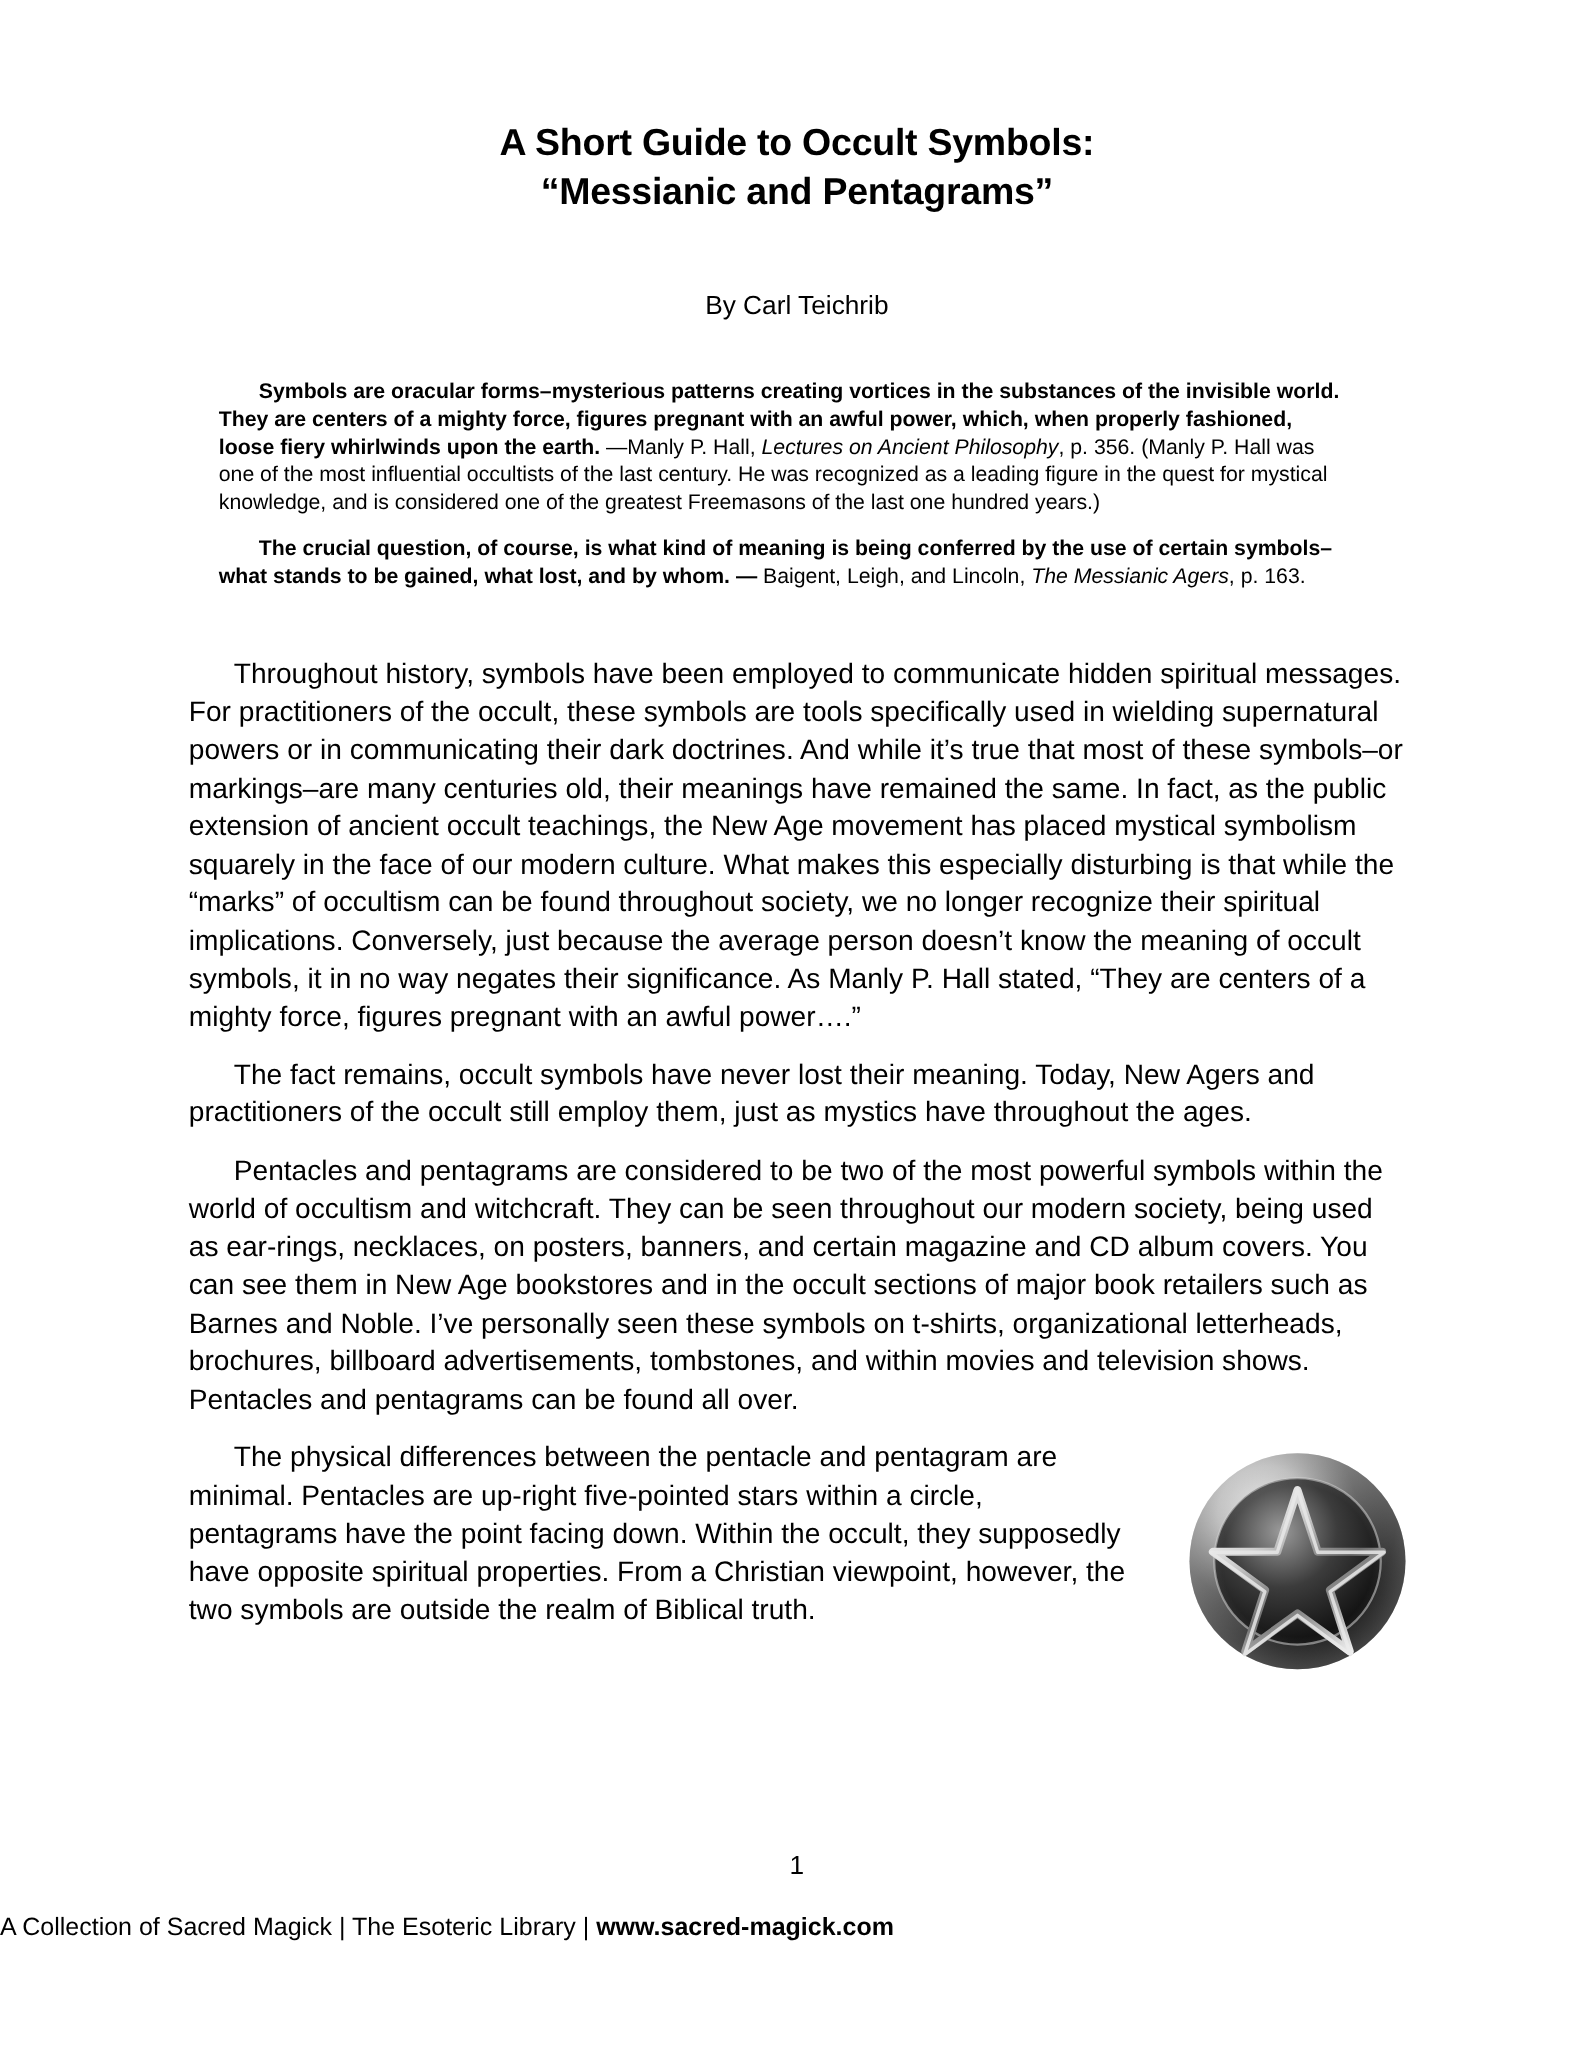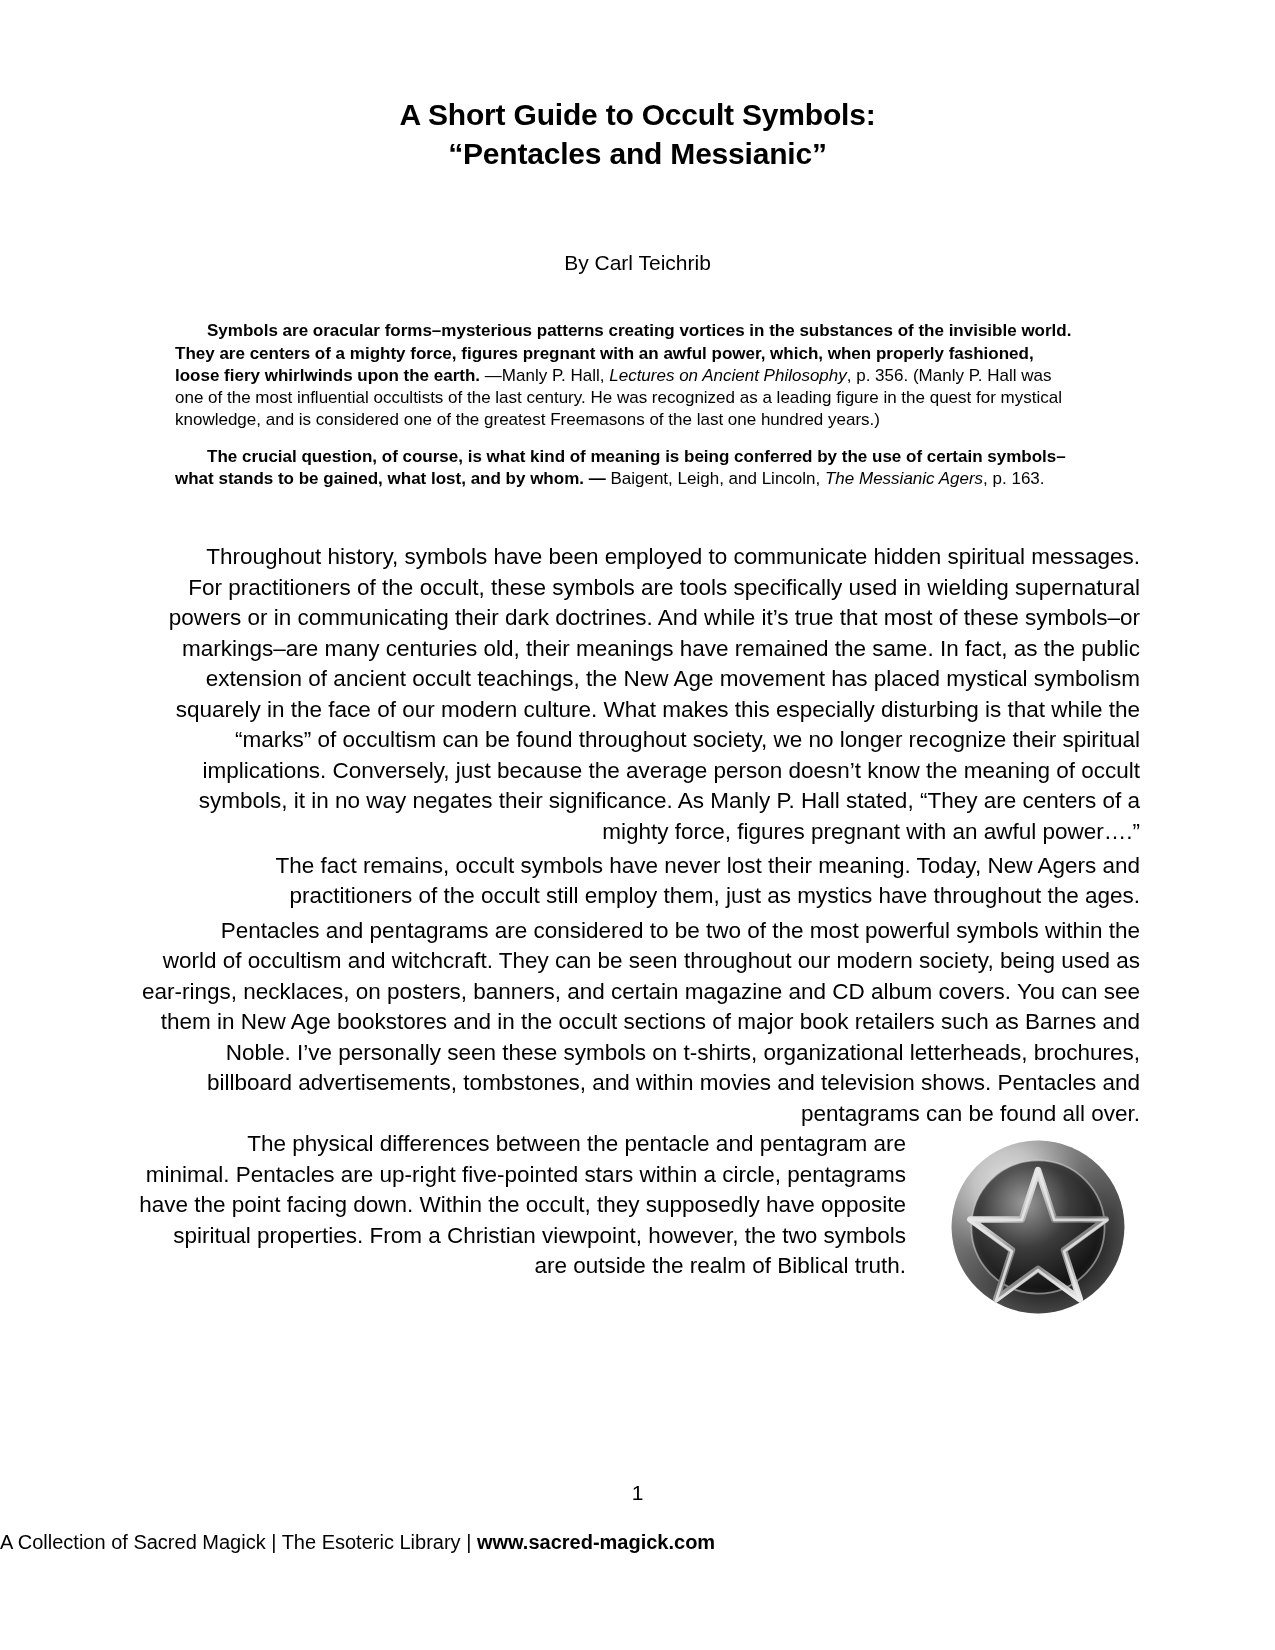--- a/index.html
+++ b/index.html
@@ -29,21 +29,21 @@
   }
   .title-line {
     font-size: 30px;
     font-weight: bold;
     line-height: 1.30;
     letter-spacing: -0.2px;
   }
   .byline {
     text-align: center;
     font-size: 21px;
-    margin-top: 76px;
+    margin-top: 58px;
     line-height: 1.3;
   }
   .quote-block {
     margin: 44px 0 0 40px;
     width: 900px;
     font-size: 17px;
     line-height: 1.31;
     text-align: left;
   }
   .quote-block p {
@@ -56,23 +56,22 @@
   .q-bold { font-weight: bold; }
   .q-ital { font-style: italic; }
 
   .body-text {
     margin-top: 52px;
     font-size: 22.5px;
     line-height: 1.355;
     text-align: left;
   }
   .body-text p {
-    margin: 0;
+    margin: 16px;
     text-indent: 36px;
-    text-align: right;
   }
   .body-text p + p {
     margin-top: 4px;
   }
   .wrap-para {
     position: relative;
   }
   .pentacle-wrap {
     float: right;
     width: 210px;
@@ -104,21 +103,21 @@
   }
   .footer .bold { font-weight: bold; }
 </style>
 </head>
 <body>
 
 <div class="page">
 
   <div class="title-block">
     <div class="title-line">A Short Guide to Occult Symbols:</div>
-    <div class="title-line">“Pentacles and Messianic”</div>
+    <div class="title-line">“Messianic and Pentagrams”</div>
   </div>
 
   <div class="byline">By Carl Teichrib</div>
 
   <div class="quote-block">
     <p><span class="q-bold">Symbols are oracular forms–mysterious patterns creating vortices in the substances of the invisible world. They are centers of a mighty force, figures pregnant with an awful power, which, when properly fashioned, loose fiery whirlwinds upon the earth.</span><span> —Manly P. Hall, </span><span class="q-ital">Lectures on Ancient Philosophy</span><span>, p. 356. (Manly P. Hall was one of the most influential occultists of the last century. He was recognized as a leading figure in the quest for mystical knowledge, and is considered one of the greatest Freemasons of the last one hundred years.)</span></p>
     <p><span class="q-bold">The crucial question, of course, is what kind of meaning is being conferred by the use of certain symbols–what stands to be gained, what lost, and by whom. —</span><span> Baigent, Leigh, and Lincoln, </span><span class="q-ital">The Messianic Agers</span><span>, p. 163.</span></p>
   </div>
 
   <div class="body-text">

